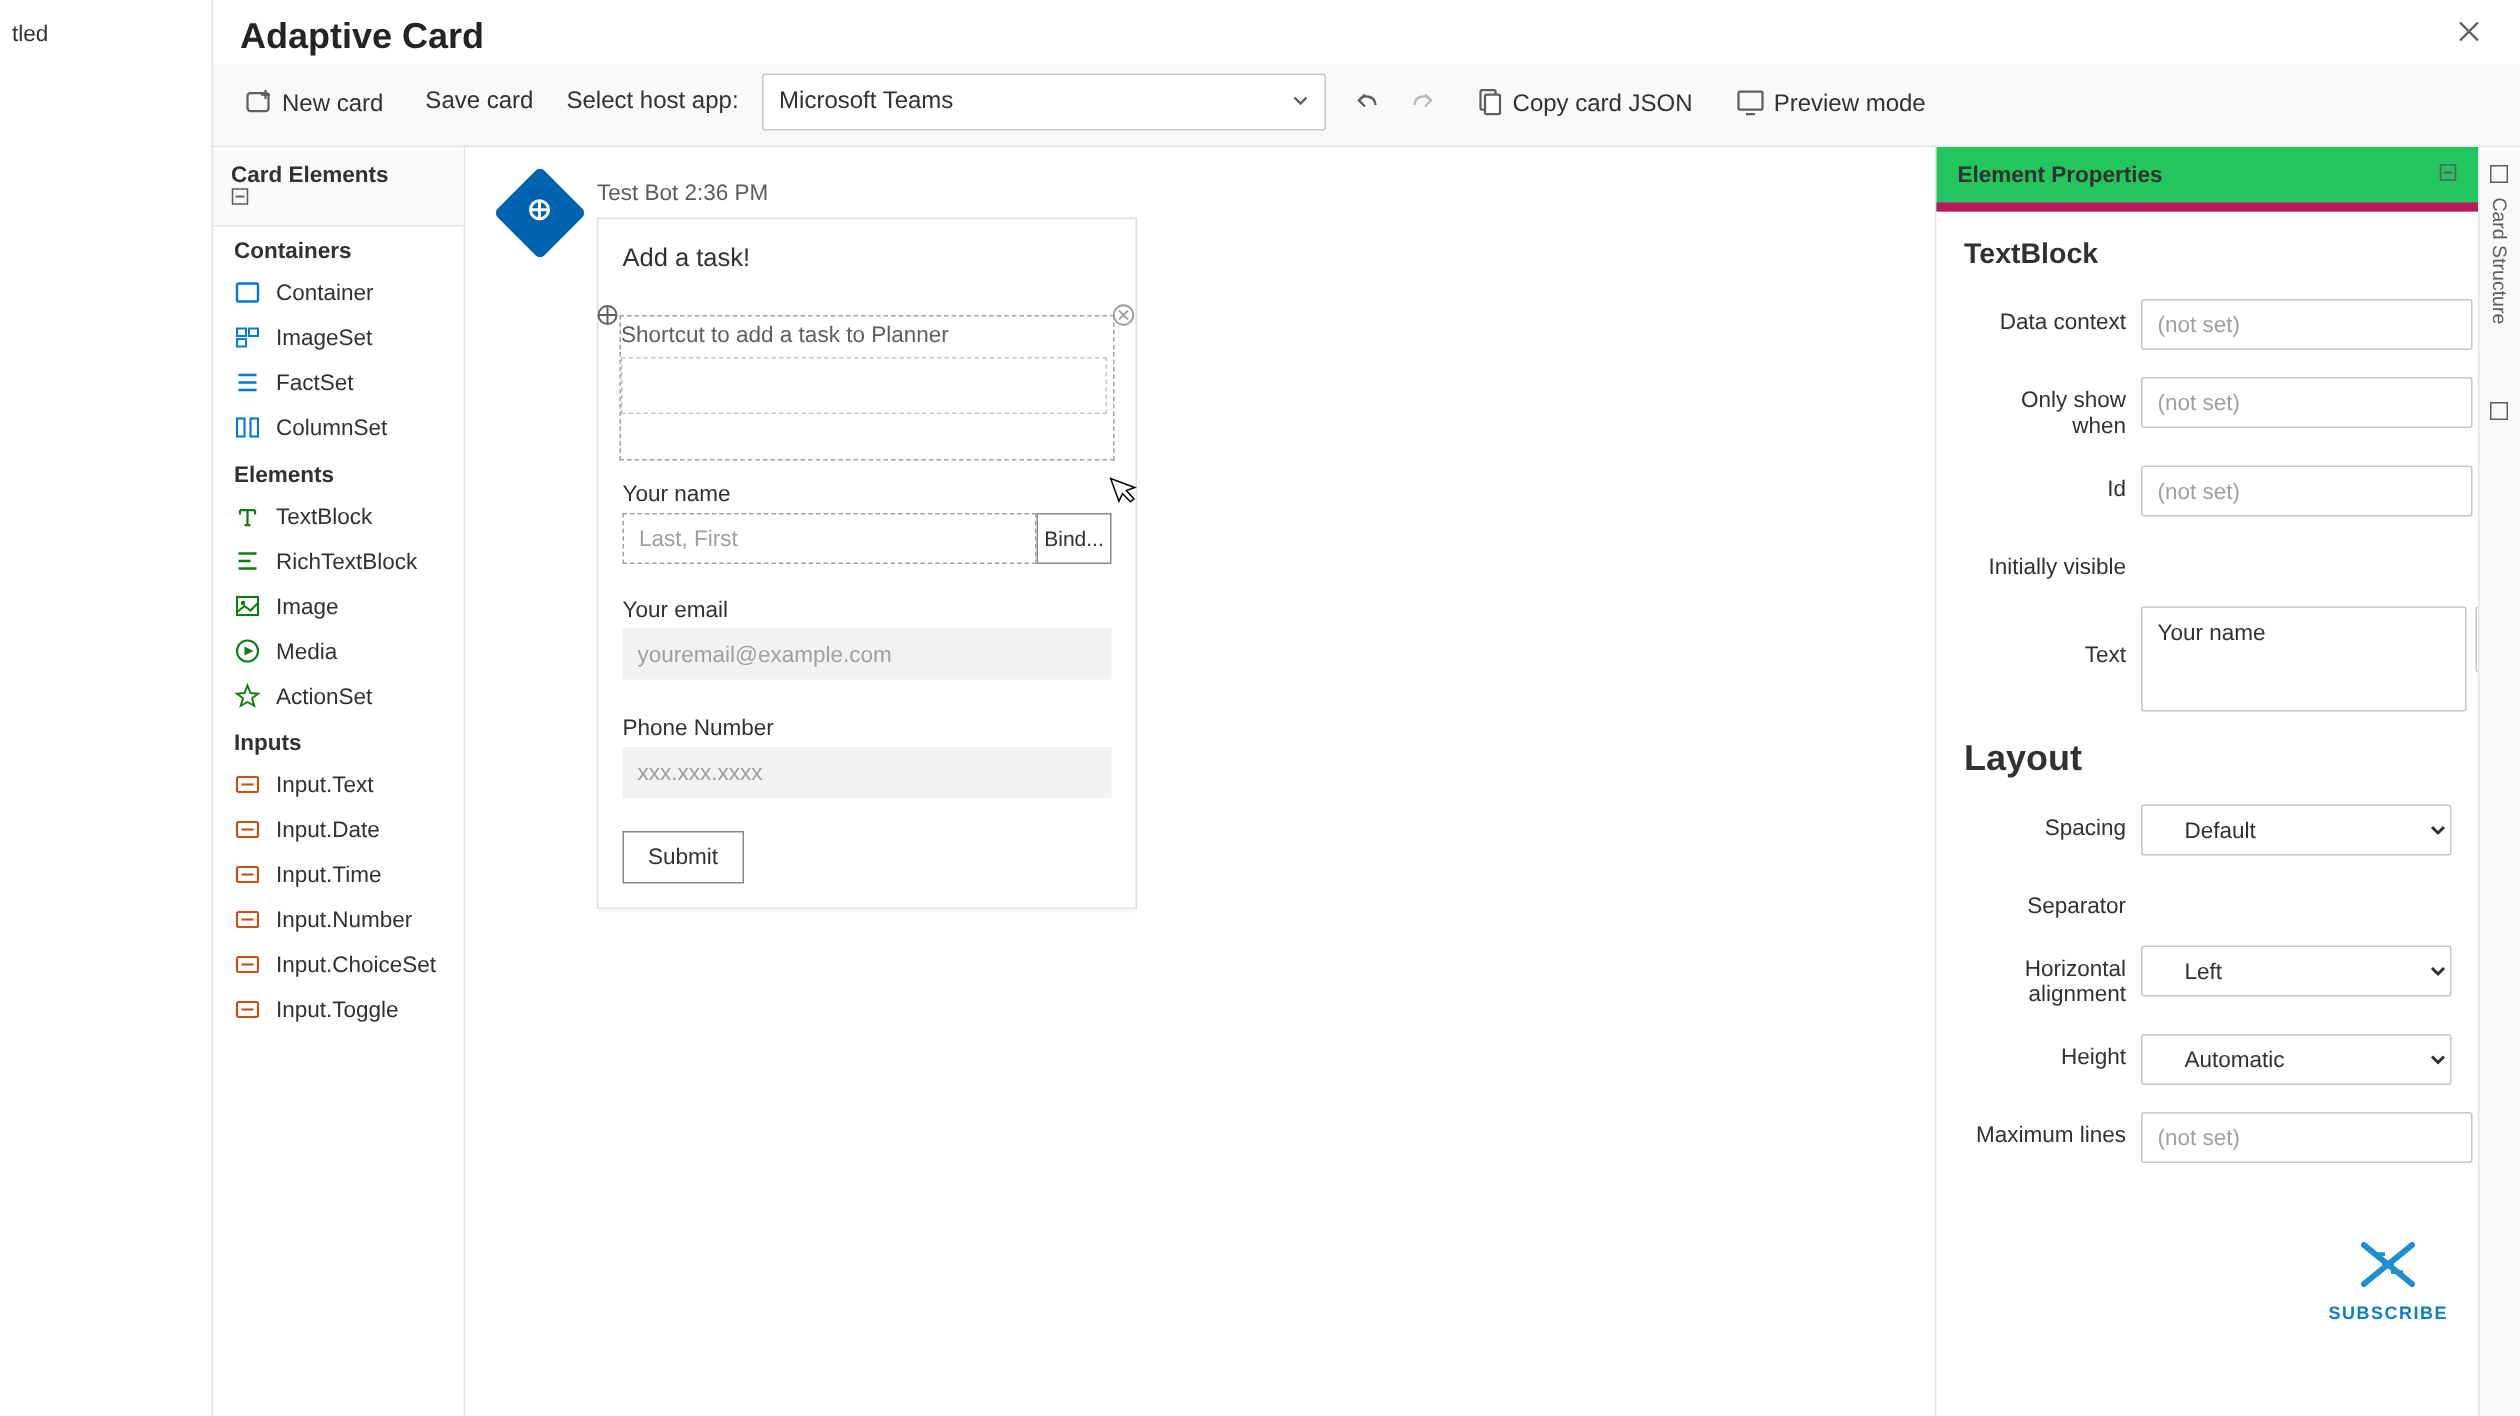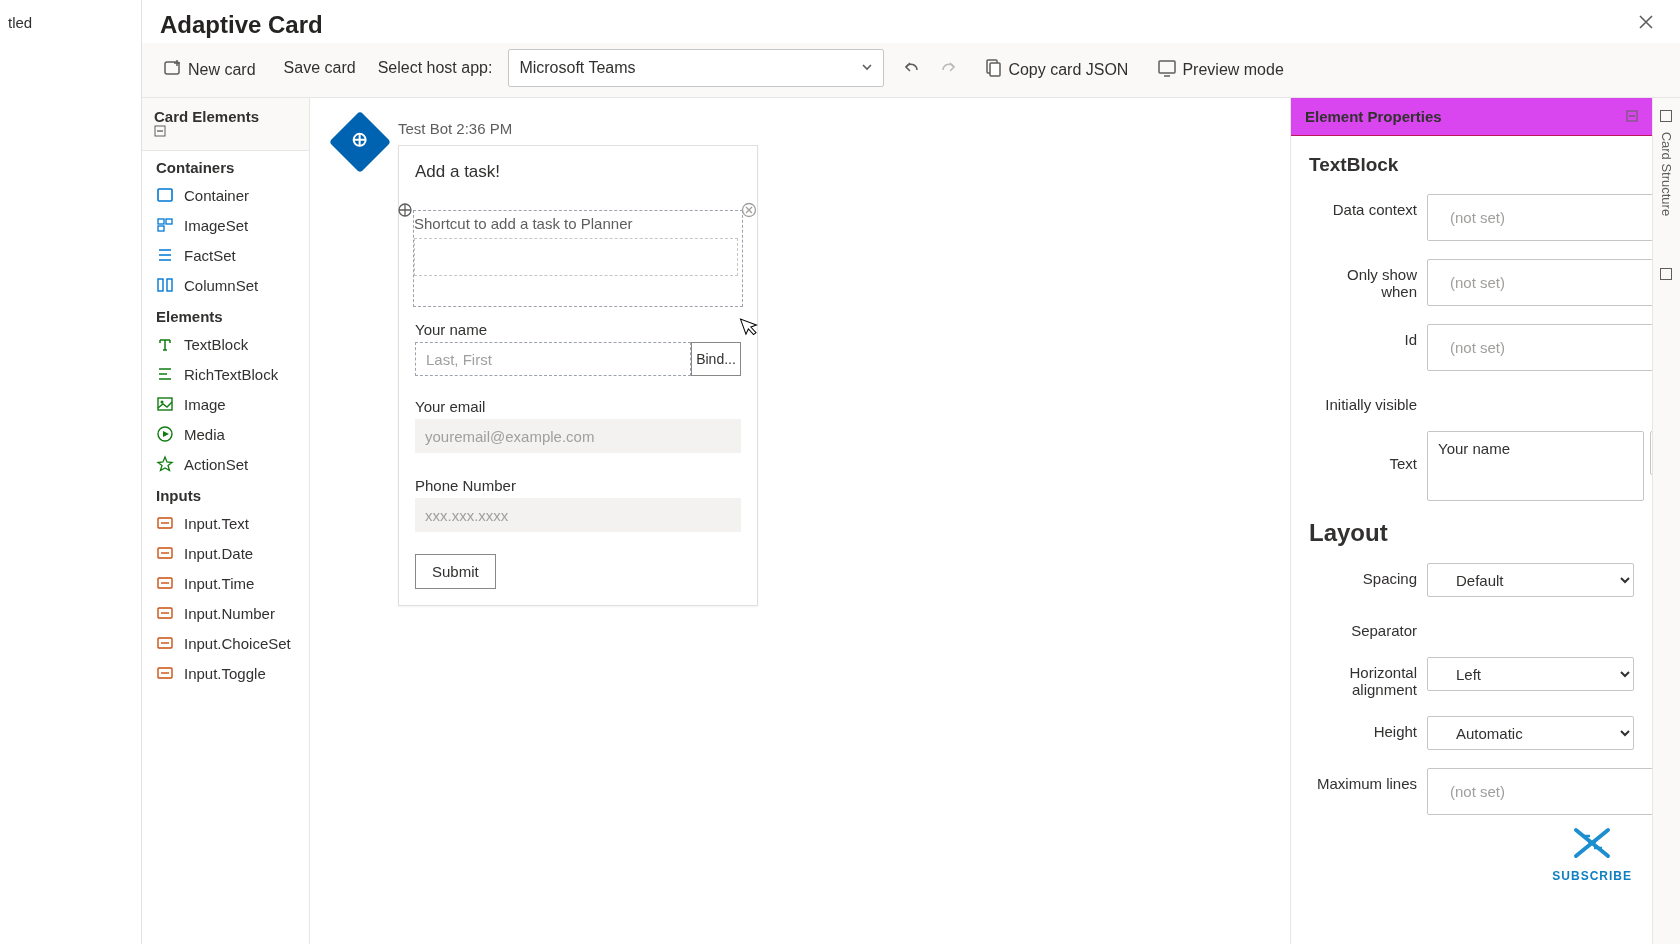--- a/index.html
+++ b/index.html
@@ -56,27 +56,27 @@
   .form-input::placeholder { color: #a19f9d; }
   .input-row { display: flex; align-items: stretch; gap: 0; margin-bottom: 22px; }
   .input-row .form-input { margin-bottom: 0; flex: 1; background: #fff; border: 1px dashed #9ca3af; }
   .bind-btn { width: 50px; border: 1px solid #8a8886; background: #fff; font-size: 14px; color: #323130; cursor: pointer; }
   .submit-btn { border: 1px solid #8a8886; background: #fff; padding: 8px 16px; font-size: 15px; color: #323130; cursor: pointer; }
 
   .cursor-pointer { position: absolute; top: 314px; left: 600px; pointer-events: none; font-size: 18px; transform: rotate(-20deg); }
 
   
   .right-panel { width: 362px; min-width: 362px; border-left: 1px solid #e6e6e6; background: #fff; display: flex; flex-direction: column; }
-  .rp-header { display: flex; align-items: center; justify-content: space-between; padding: 10px 14px; font-weight: 600; font-size: 15px; background: #d946ef; border-bottom: 1px solid #be185d; }
+  .rp-header { display: flex; align-items: center; justify-content: space-between; padding: 10px 14px; font-weight: 600; font-size: 15px; background: #22c55e; border-bottom: 6px solid #be185d; }
   .rp-body { flex: 1; overflow-y: auto; padding: 14px 18px; }
   .rp-type { font-size: 19px; font-weight: 600; margin: 4px 0 18px 0; color: #323130; }
   .prop-row { display: flex; align-items: flex-start; gap: 10px; margin-bottom: 18px; }
   .prop-label { width: 108px; min-width: 108px; text-align: right; font-size: 15px; color: #323130; padding-top: 7px; }
   .prop-field { flex: 1; display: flex; gap: 6px; }
-  .prop-input { flex: 1; height: 47px; border: 1px solid #c8c6c4; border-radius: 2px; padding: 0 22px; font-size: 15px; color: #323130; }
+  .prop-input { flex: 1; height: 34px; border: 1px solid #c8c6c4; border-radius: 2px; padding: 0 10px; font-size: 15px; color: #323130; }
   .prop-input::placeholder { color: #a19f9d; }
   .prop-textarea { flex: 1; height: 70px; border: 1px solid #c8c6c4; border-radius: 2px; padding: 8px 10px; font-size: 15px; color: #323130; resize: none; font-family: inherit; }
   .dots-btn { width: 28px; height: 34px; border: 1px solid #c8c6c4; border-radius: 2px; background: #fff; display: flex; align-items: center; justify-content: center; font-size: 14px; color: #323130; cursor: pointer; letter-spacing: -1px; }
   .dots-btn.tall { height: 44px; }
   .prop-select { flex: 1; height: 34px; border: 1px solid #c8c6c4; border-radius: 2px; padding: 0 24px; font-size: 15px; color: #323130; background: #fff; }
   .section-h { font-size: 24px; font-weight: 600; margin: 14px 0 16px 0; color: #323130; }
 
   
   .side-tabs { width: 28px; min-width: 28px; background: #faf9f8; border-left: 1px solid #e6e6e6; display: flex; flex-direction: column; align-items: center; padding-top: 6px; gap: 40px; }
   .vtab { writing-mode: vertical-rl; font-size: 13px; color: #605e5c; cursor: pointer; padding: 6px 2px; }

